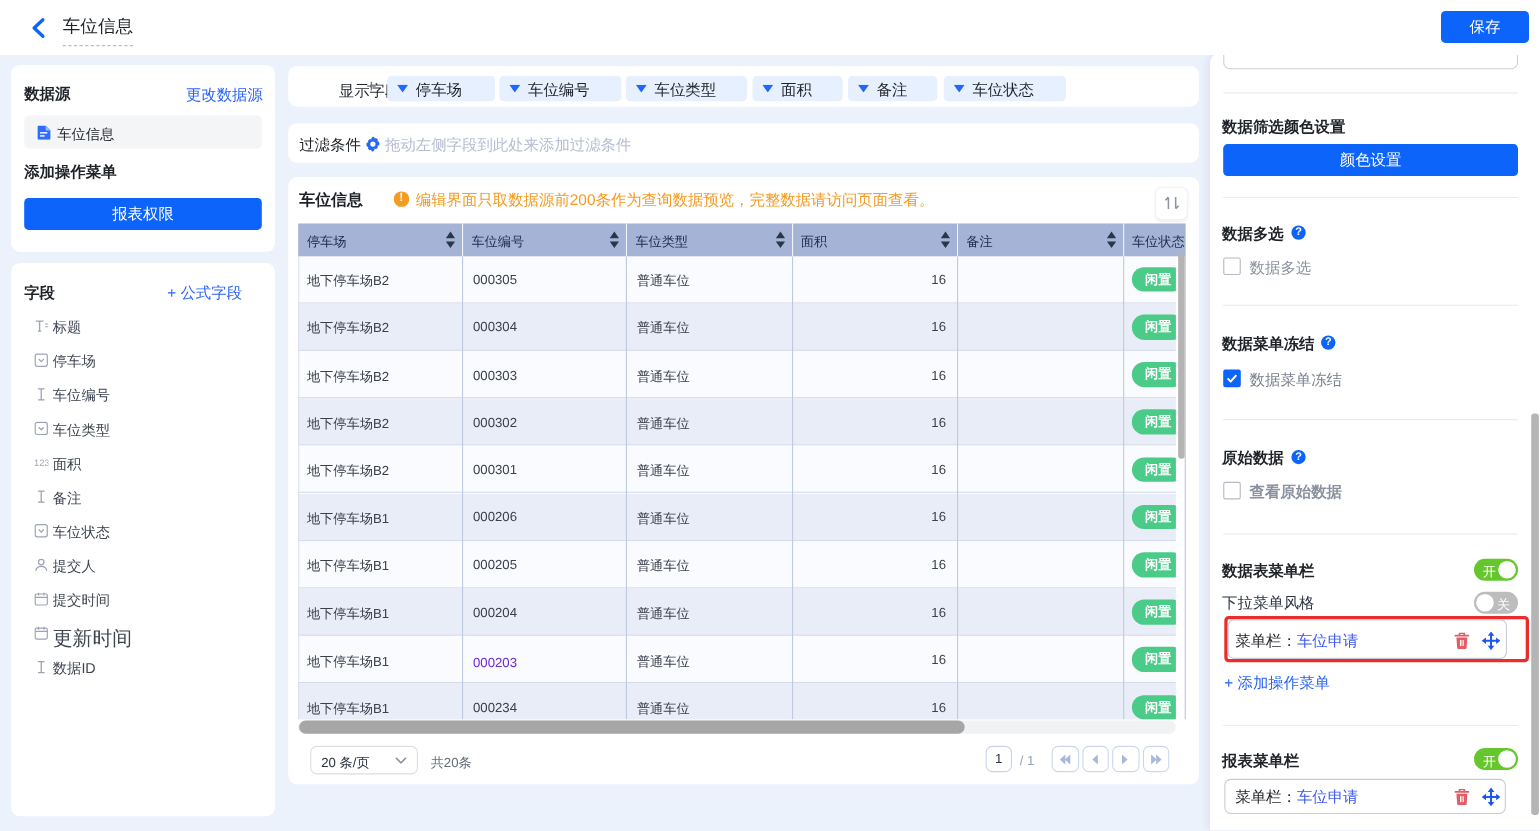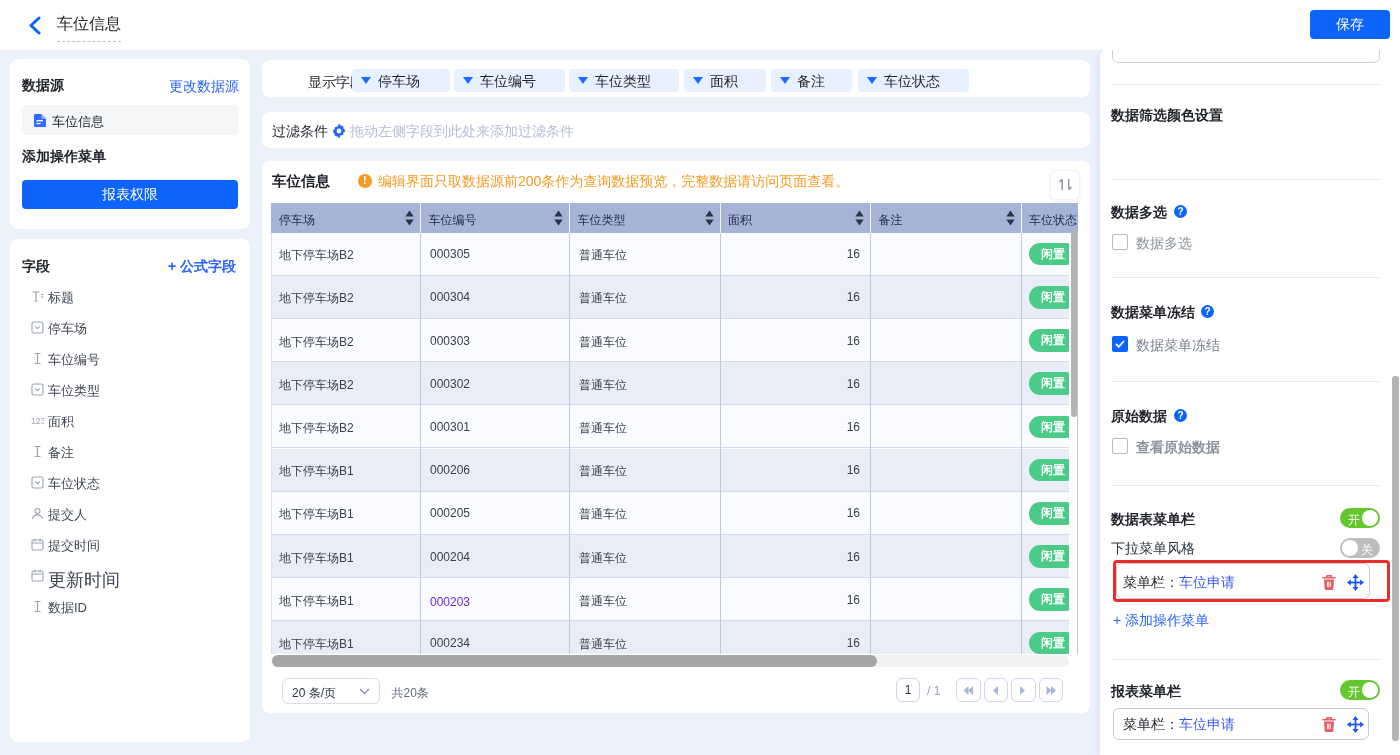--- a/index.html
+++ b/index.html
@@ -30,21 +30,21 @@
     <path d="M1.2 0h6.3L12 4.7V11.8a1.2 1.2 0 0 1-1.2 1.2H1.2A1.2 1.2 0 0 1 0 11.8V1.2A1.2 1.2 0 0 1 1.2 0z" fill="#2f6bff"></path>
     <path d="M7.5 0L12 4.7H7.5z" fill="#9db9ff"></path>
     <rect x="2.4" y="6.1" width="6.6" height="1.3" fill="#fff"></rect>
     <rect x="2.4" y="8.9" width="4.2" height="1.3" fill="#fff"></rect>
   </svg>
 <div class="abs" style="left:52px;top:113px;font-size:13px;">车位信息</div>
 <div class="abs hdr" style="left:22px;top:148px;">添加操作菜单</div>
 <div class="blue-btn" style="left:22px;top:180px;width:216px;height:29px;">报表权限</div>
 <div class="card" style="left:10px;top:239px;width:240px;height:503px;"></div>
 <div class="abs hdr" style="left:22px;top:258px;">字段</div>
-<div class="abs link" style="left:168px;top:258px;font-weight:bold;">+ 公式字段</div>
+<div class="abs link" style="left:152px;top:258px;">+ 公式字段</div>
 <svg class="abs" style="left:31px;top:290px;" width="13" height="13" viewBox="0 0 13 13">
     <g stroke="#9ca4b3" stroke-width="1.2" fill="none">
       <path d="M1.5 2h7M5 2v9M3.5 11h3"></path>
       <path d="M10 4.5h2.5M10 7h2.5" stroke-width="1"></path>
     </g>
   </svg>
 <div class="abs" style="left:48px;top:289px;font-size:13px;color:#3f4652;">标题</div>
 <svg class="abs" style="left:31px;top:321px;" width="13" height="13" viewBox="0 0 13 13">
     <g stroke="#9ca4b3" stroke-width="1.1" fill="none">
       <rect x="1" y="1" width="11" height="11" rx="1.8"></rect>
@@ -295,20 +295,21 @@
 <svg class="abs" style="left:1044.75px;top:684.5px;" width="12" height="11" viewBox="0 0 12 11">
     <g fill="#a9b8da">
       <path d="M1.5 1l5 4.5-5 4.5z"></path>
       <path d="M6 1l5 4.5L6 10z"></path>
     </g>
   </svg>
 <div class="abs" style="left:1100px;top:49px;width:300px;height:706px;background:#fff;border-radius:8px 0 0 0;overflow:hidden;box-shadow:-3px 0 6px rgba(30,40,70,.05);">
 <div style="position:absolute;left:12px;top:-14px;width:268px;height:28px;border:1px solid #cdd0d6;border-radius:6px;"></div>
 <div class="divider" style="left:12px;top:35px;width:268px;"></div>
 <div class="abs hdr" style="left:11px;top:58px;">数据筛选颜色设置</div>
+<div class="blue-btn" style="left:12px;top:82px;width:268px;height:29px;">颜色设置</div>
 <div class="divider" style="left:12px;top:130px;width:268px;"></div>
 <div class="abs hdr" style="left:11px;top:155px;">数据多选</div>
 <div class="abs" style="left:74px;top:155.5px;width:13px;height:13px;border-radius:50%;background:#0c64fb;color:#fff;font-size:10px;font-weight:bold;text-align:center;line-height:13px;">?</div>
 <div class="abs" style="left:12px;top:185px;width:16px;height:16px;border:1.5px solid #b6bac4;border-radius:2px;background:#fff;"></div>
 <div class="abs" style="left:36px;top:186px;color:#8b929e;">数据多选</div>
 <div class="divider" style="left:12px;top:228px;width:268px;"></div>
 <div class="abs hdr" style="left:11px;top:255px;">数据菜单冻结</div>
 <div class="abs" style="left:101px;top:255.5px;width:13px;height:13px;border-radius:50%;background:#0c64fb;color:#fff;font-size:10px;font-weight:bold;text-align:center;line-height:13px;">?</div>
 <div class="abs" style="left:12px;top:287px;width:16px;height:16px;background:#0c64fb;border-radius:2px;"></div>
 <svg class="abs" style="left:15px;top:291px;" width="10" height="8" viewBox="0 0 10 8">

